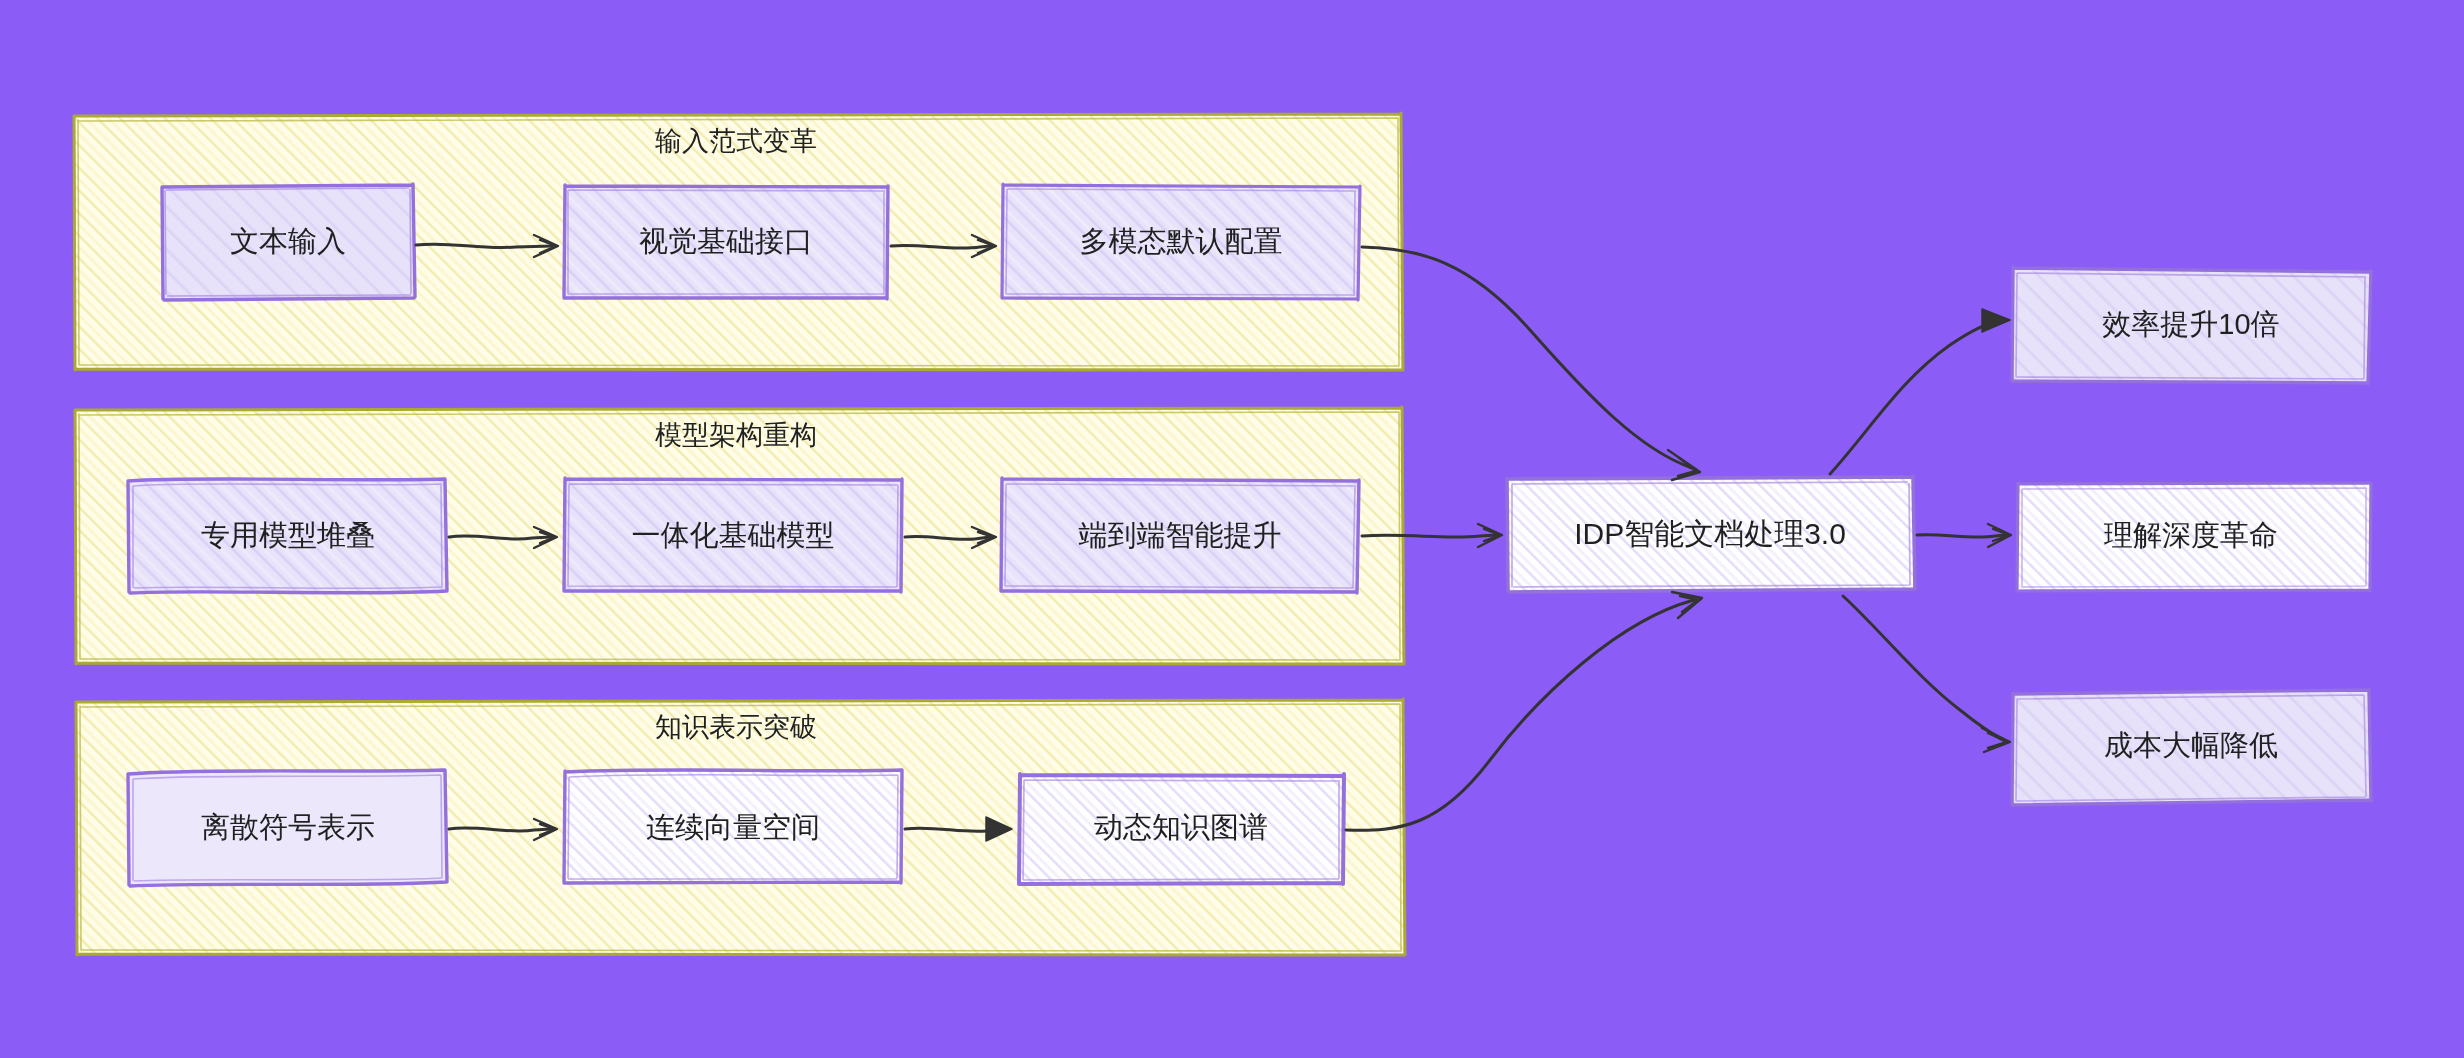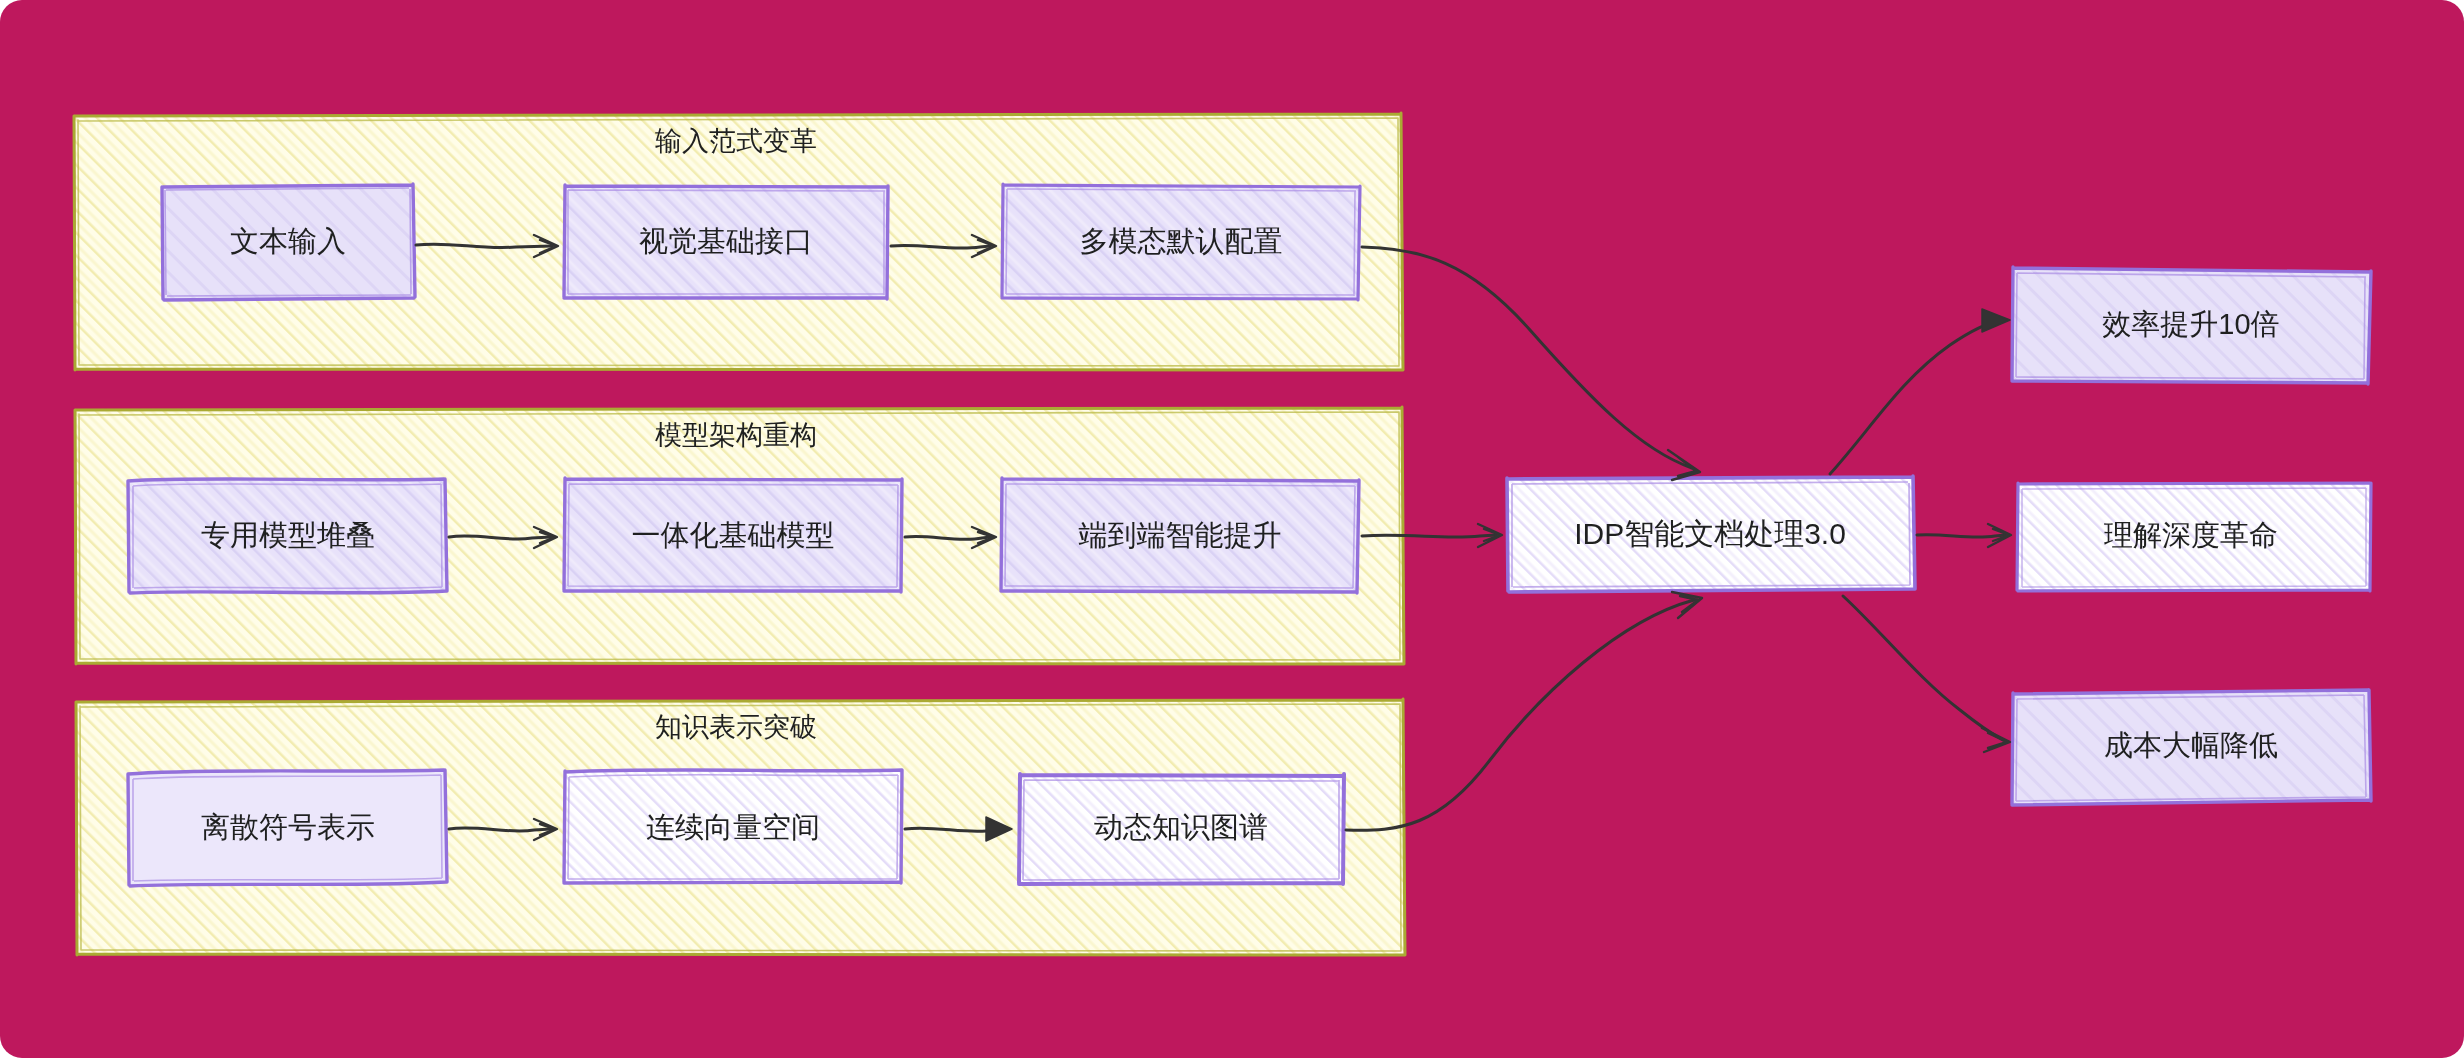--- a/index.html
+++ b/index.html
@@ -11,22 +11,21 @@
   body {
     width: 2464px;
     height: 1058px;
     font-family: "Liberation Sans", "DejaVu Sans", sans-serif;
     overflow: hidden;
   }
   #stage {
     position: relative;
     width: 2464px;
     height: 1058px;
-    background: #be185d;
-    border-radius: 22px;
+    background: #8b5cf6;
   }
   svg#diagram {
     position: absolute;
     left: 0;
     top: 0;
     width: 2464px;
     height: 1058px;
     display: block;
   }
   .sg-label, .node-label {

